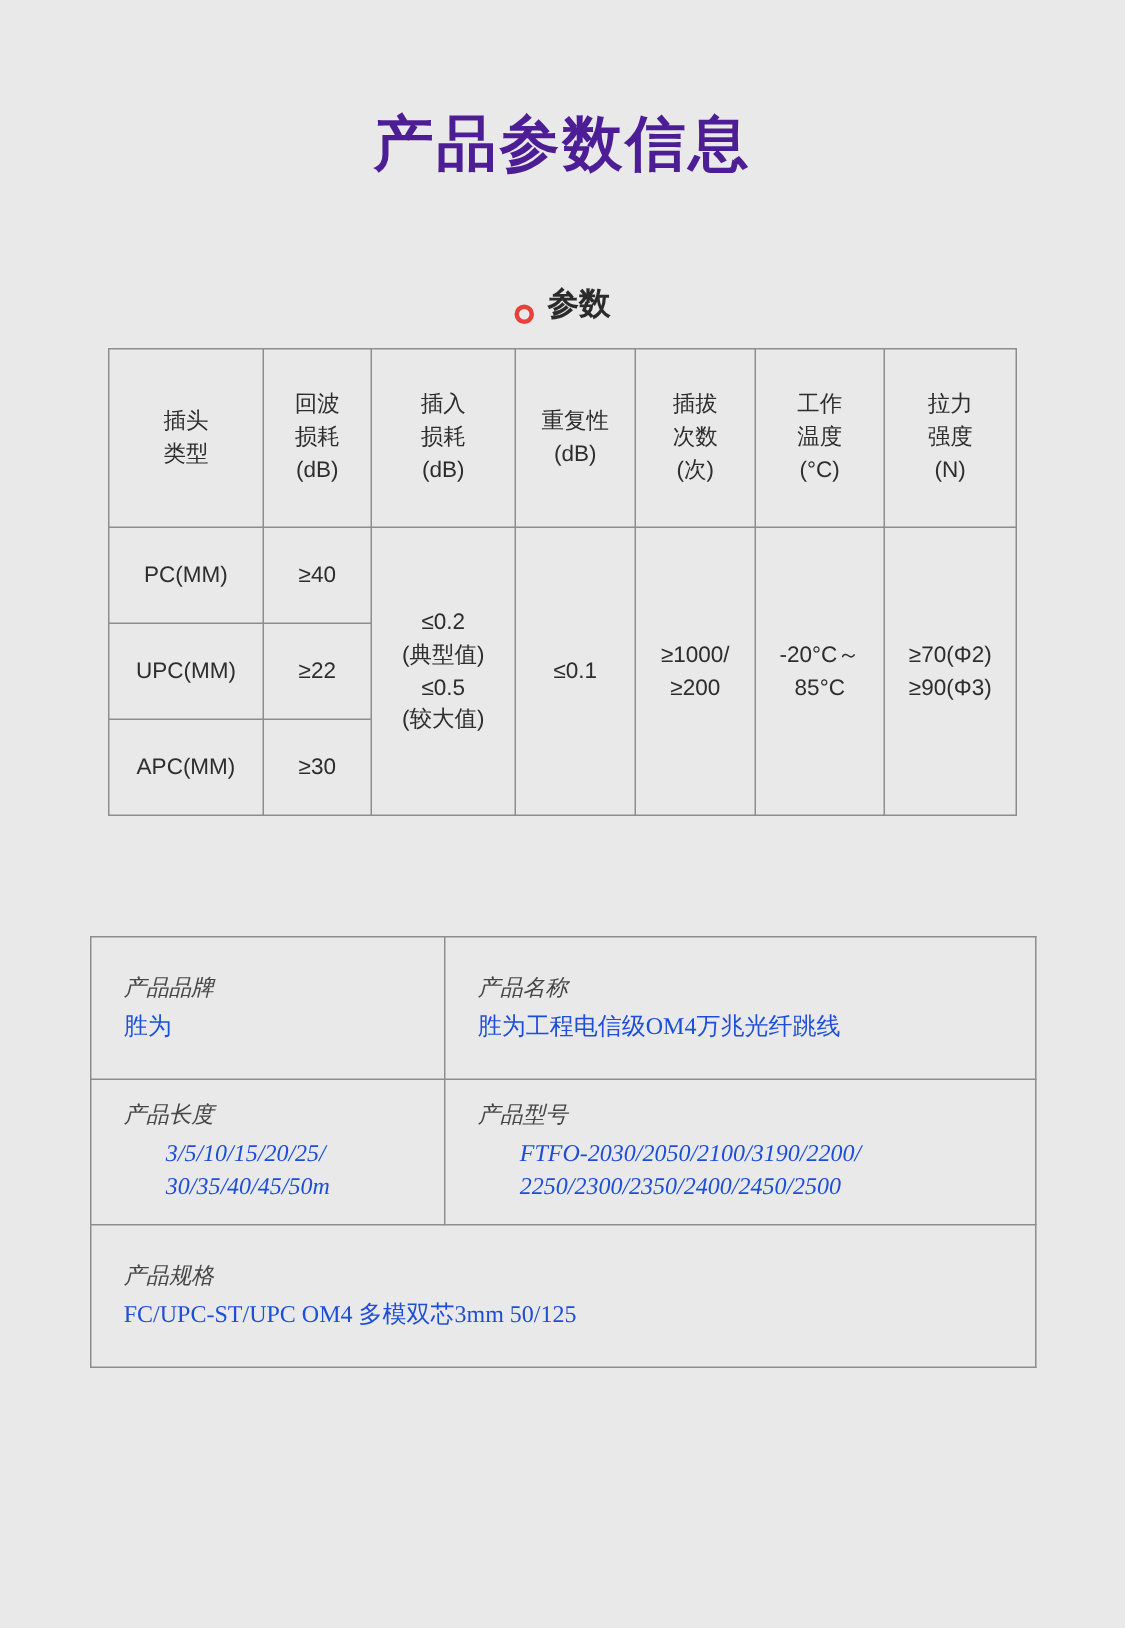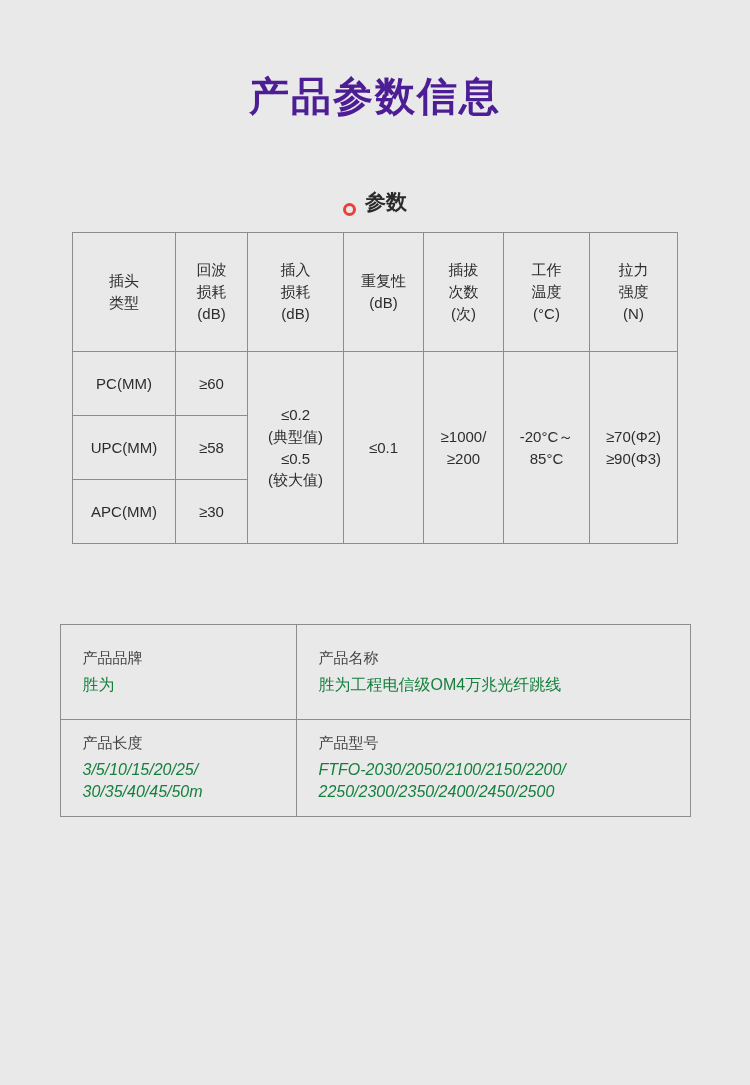--- a/index.html
+++ b/index.html
@@ -73,29 +73,31 @@
     table-layout: fixed;
   }
   table.info td {
     border: 1px solid #8d8d8d;
     vertical-align: middle;
     padding: 14px 0 14px 22px;
     height: 66px;
   }
   .field-label {
     font-size: 15px;
+    font-style: italic;
     color: #454545;
     margin-bottom: 6px;
   }
   .field-value {
     font-size: 16px;
-    color: #15803d;
+    color: #1d4ed8;
     line-height: 1.35;
-  }
-  .field-value.italic { font-style: italic; }
+    font-family: Liberation Serif, serif;
+  }
+  .field-value.italic { font-style: italic; margin-left: 28px; }
   .nowrap-pre { white-space: pre-line; }
 </style>
 </head>
 <body>
 
 <div class="page-title">产品参数信息</div>
 
 <div class="params-section">
   <div class="section-heading">
     <span class="ring-icon"></span>
@@ -131,36 +133,36 @@
 温度
 (°C)</th>
         <th class="nowrap-pre">拉力
 强度
 (N)</th>
       </tr>
     </thead>
     <tbody>
       <tr>
         <td class="plug">PC(MM)</td>
-        <td class="plug">≥60</td>
+        <td class="plug">≥40</td>
         <td class="nowrap-pre" rowspan="3">≤0.2
 (典型值)
 ≤0.5
 (较大值)</td>
         <td class="nowrap-pre" rowspan="3">≤0.1</td>
         <td class="nowrap-pre" rowspan="3">≥1000/
 ≥200</td>
         <td class="nowrap-pre" rowspan="3">-20°C～
 85°C</td>
         <td class="nowrap-pre" rowspan="3">≥70(Φ2)
 ≥90(Φ3)</td>
       </tr>
       <tr>
         <td class="plug">UPC(MM)</td>
-        <td class="plug">≥58</td>
+        <td class="plug">≥22</td>
       </tr>
       <tr>
         <td class="plug">APC(MM)</td>
         <td class="plug">≥30</td>
       </tr>
     </tbody>
   </table>
 </div>
 
 <div class="info-section">
@@ -182,19 +184,25 @@
         </td>
       </tr>
       <tr>
         <td>
           <div class="field-label">产品长度</div>
           <div class="field-value italic nowrap-pre">3/5/10/15/20/25/
 30/35/40/45/50m</div>
         </td>
         <td>
           <div class="field-label">产品型号</div>
-          <div class="field-value italic nowrap-pre">FTFO-2030/2050/2100/2150/2200/
+          <div class="field-value italic nowrap-pre">FTFO-2030/2050/2100/3190/2200/
 2250/2300/2350/2400/2450/2500</div>
+        </td>
+      </tr>
+      <tr>
+        <td colspan="2">
+          <div class="field-label">产品规格</div>
+          <div class="field-value">FC/UPC-ST/UPC  OM4 多模双芯3mm  50/125</div>
         </td>
       </tr>
     </tbody>
   </table>
 </div>
 
 </body></html>

